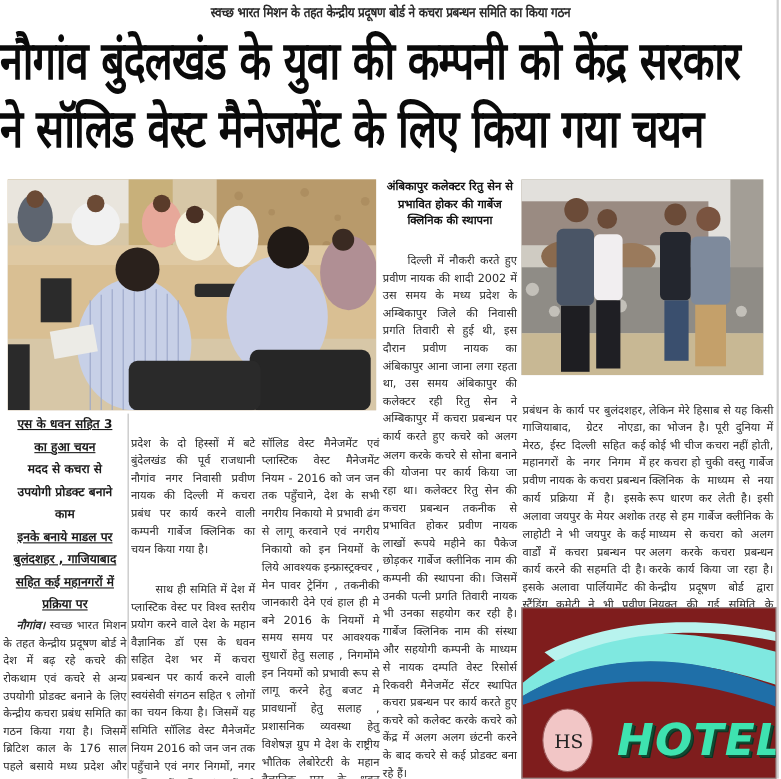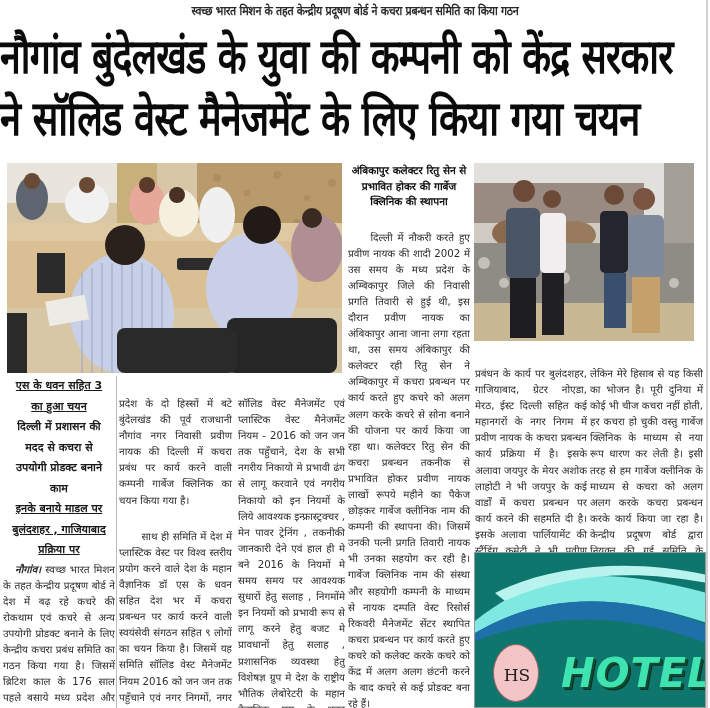--- a/index.html
+++ b/index.html
@@ -40,21 +40,21 @@
   .col4 { left: 348px; top: 163px; width: 122px; }
   .col5 { left: 475px; top: 346px; width: 112px; }
   .col6 { left: 590px; top: 346px; width: 113px; }
 
   .subhead { font-weight: bold; color: #111; font-size: 10.4px; line-height: 15.5px; text-align: left; }
   .subhead-right { text-align: center; }
 
   .vsep { position: absolute; width: 1px; background: #bbb; }
 
   
-  .ad { position: absolute; left: 474px; top: 552px; width: 232px; height: 156px; border: 1px solid #999; background: #0f766e; overflow: hidden; }
+  .ad { position: absolute; left: 474px; top: 552px; width: 232px; height: 156px; border: 1px solid #999; background: #7f1d1d; overflow: hidden; }
   .ad-logo { position: absolute; left: 18px; top: 91px; width: 46px; height: 58px; border-radius: 50%; background: #f2c6c6; border: 1px solid #a06060; }
   .ad-logo-text { position: absolute; left: 0; top: 20px; width: 46px; text-align: center; font-family: "DejaVu Serif", serif; font-size: 17px; color: #222; }
   .ad-text { position: absolute; left: 86px; top: 97px; font-family: "DejaVu Sans", sans-serif; font-style: italic; font-weight: bold; font-size: 40px; color: #3ee3b0; letter-spacing: 1px; text-shadow: 2px 2px 0 #114a32, 3px 3px 0 #0b3323; }
 </style>
 </head>
 <body>
 
 <div class="kicker">स्वच्छ भारत मिशन के तहत केन्द्रीय प्रदूषण बोर्ड ने कचरा प्रबन्धन समिति का किया गठन</div>
 <div class="headline h1">नौगांव बुंदेलखंड के युवा की कम्पनी को केंद्र सरकार</div>
 <div class="headline h2">ने सॉलिड वेस्ट मैनेजमेंट के लिए किया गया चयन</div>
@@ -144,28 +144,28 @@
     <circle cx="170" cy="36" r="11" fill="#7a5440"></circle>
   </svg>
 </div>
 
 <div class="col sidebar-col">
   <div class="sb-hl sb-ul">
     <div>एस के धवन सहित 3</div>
     <div>का हुआ चयन</div>
   </div>
   <div class="sb-hl">
-    <div>दिल्ली में प्रशासन की</div>
     <div>मदद से कचरा से</div>
     <div>उपयोगी प्रोडक्ट बनाने</div>
     <div>काम</div>
   </div>
   <div class="sb-hl sb-ul">
     <div>इनके बनाये माडल पर</div>
     <div>बुलंदशहर , गाजियाबाद</div>
+    <div>सहित कई महानगरों में</div>
     <div>प्रक्रिया पर</div>
   </div>
   <p style="margin-top:1px">
     <span class="sb-dateline">नौगांव।</span>
     <span>स्वच्छ भारत मिशन के तहत केन्द्रीय प्रदूषण बोर्ड ने देश में बढ़ रहे कचरे की रोकथाम एवं कचरे से अन्य उपयोगी प्रोडक्ट बनाने के लिए केन्द्रीय कचरा प्रबंध समिति का गठन किया गया है। जिसमें ब्रिटिश काल के 176 साल पहले बसाये मध्य प्रदेश और उत्तर</span>
   </p>
 </div>
 
 <div class="vsep" style="left:116px; top:376px; height:332px;"></div>
 

